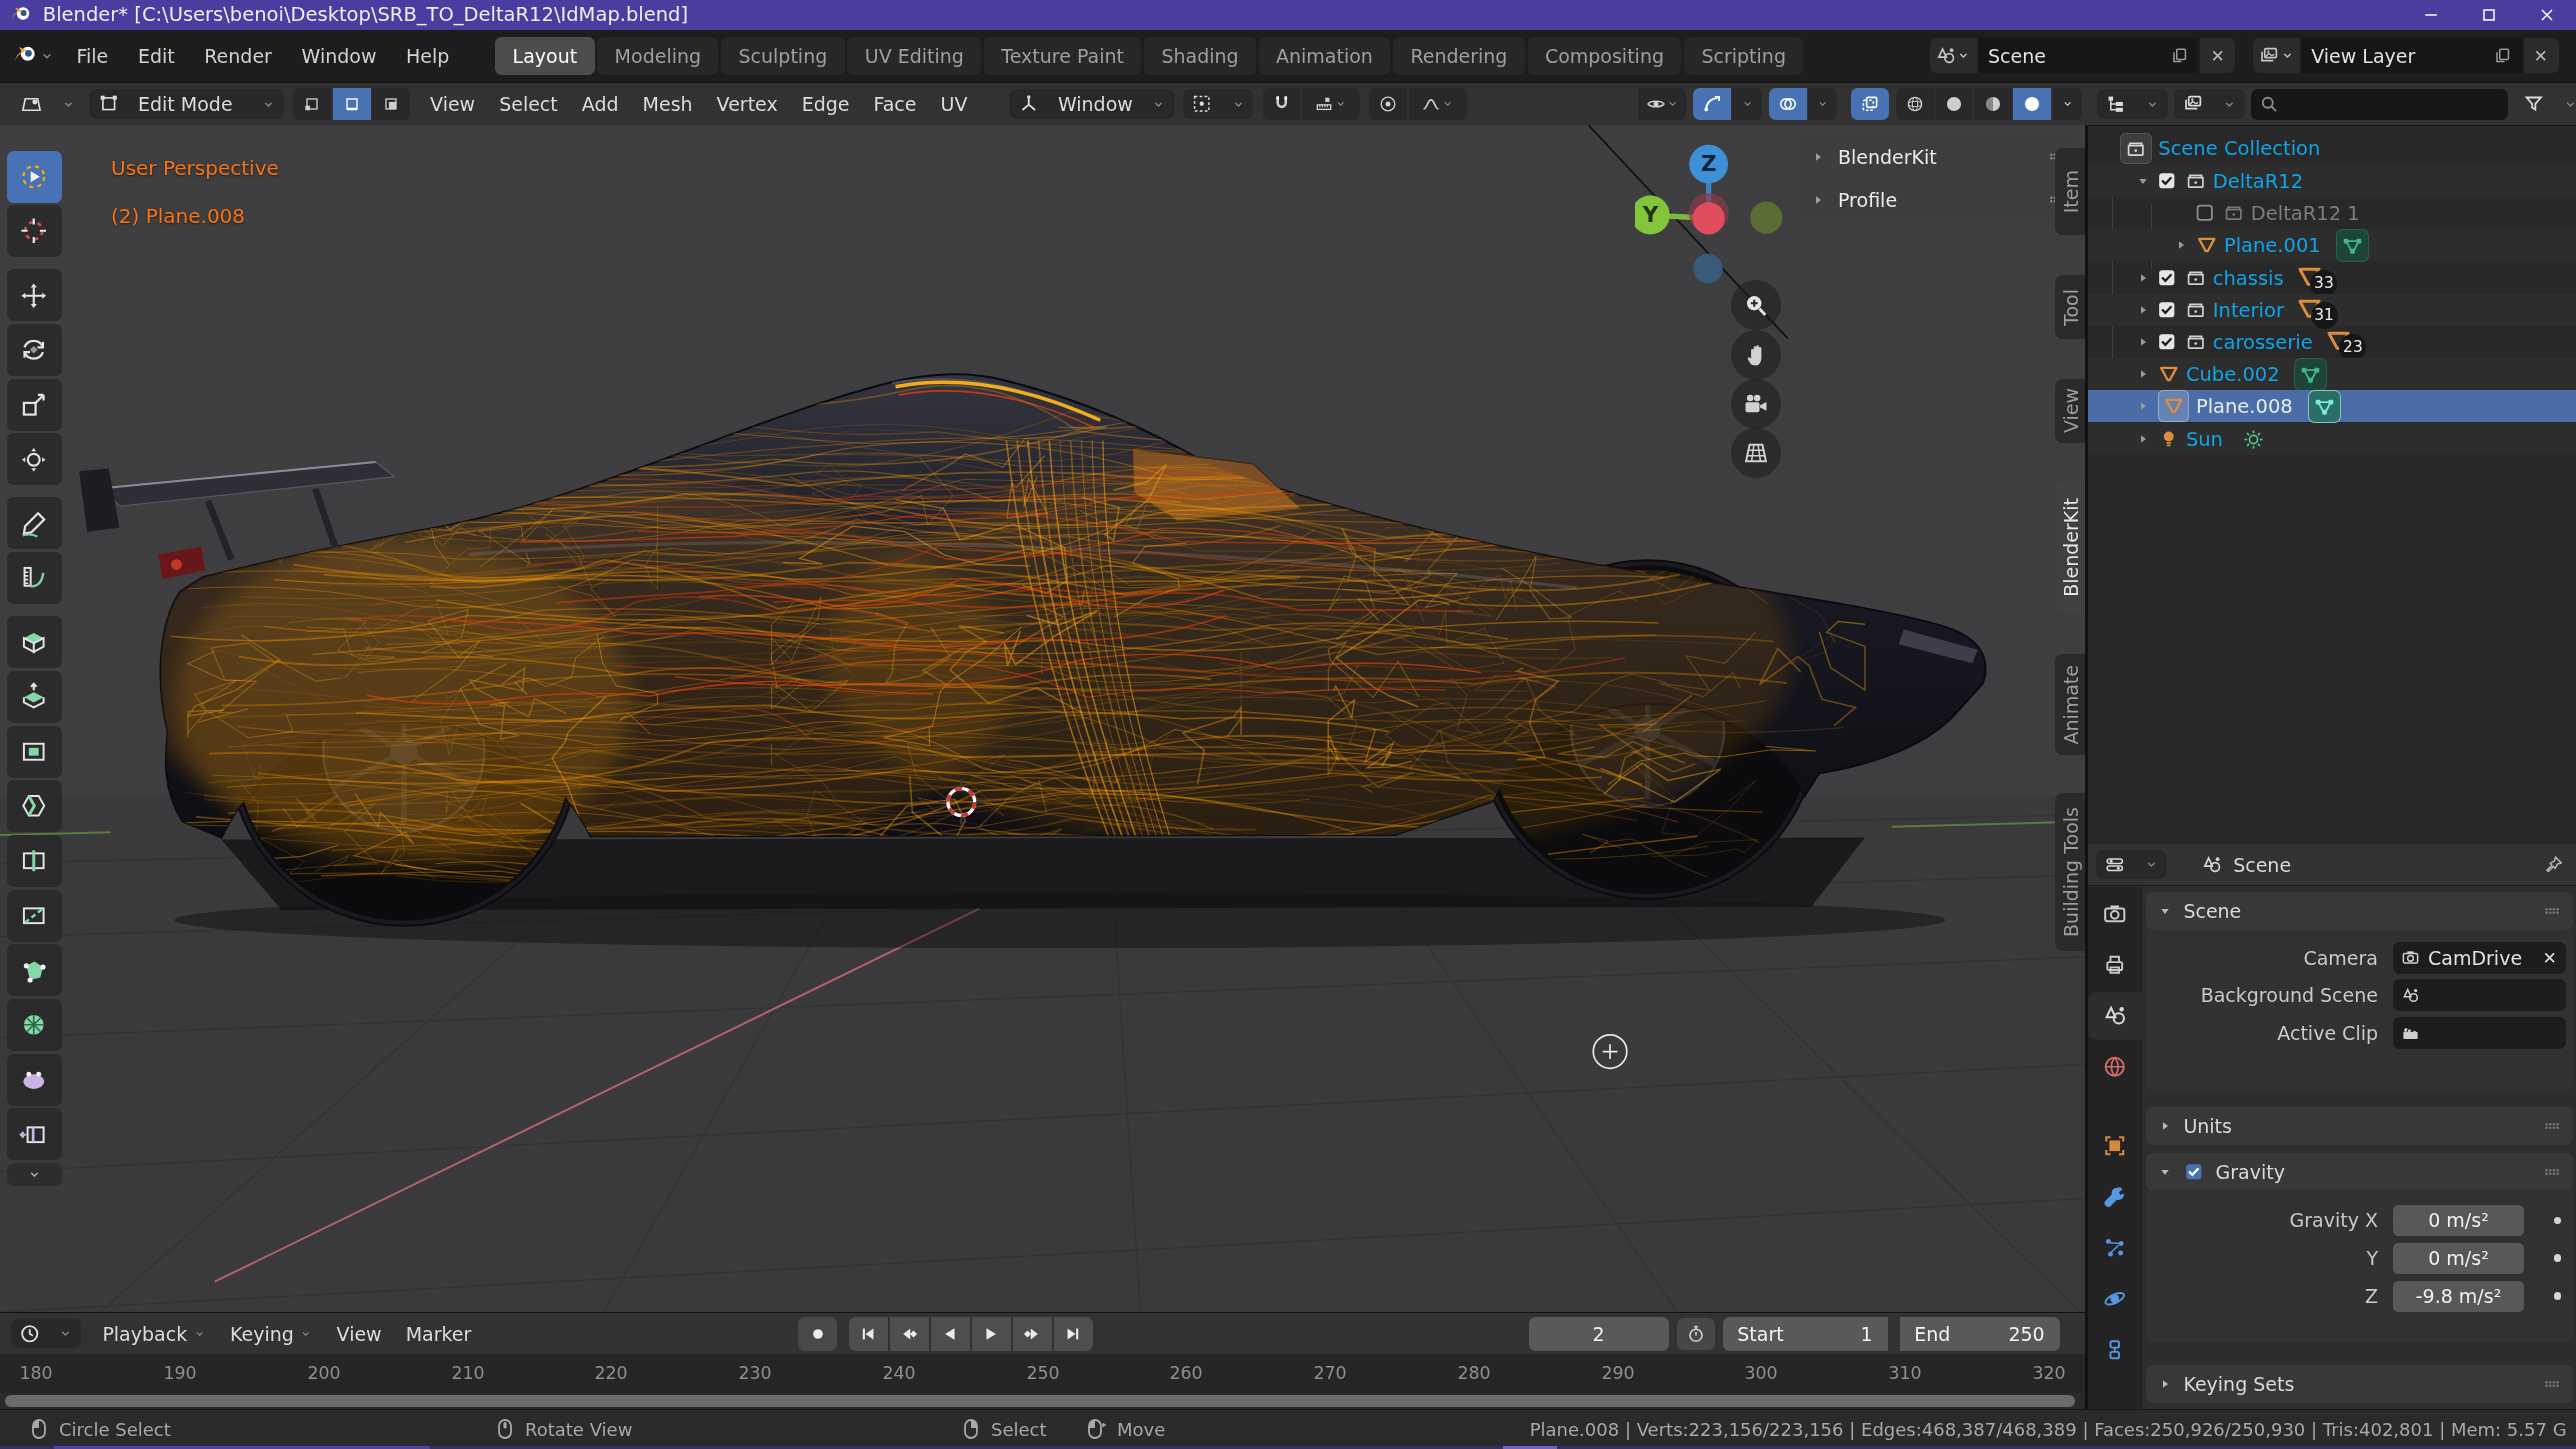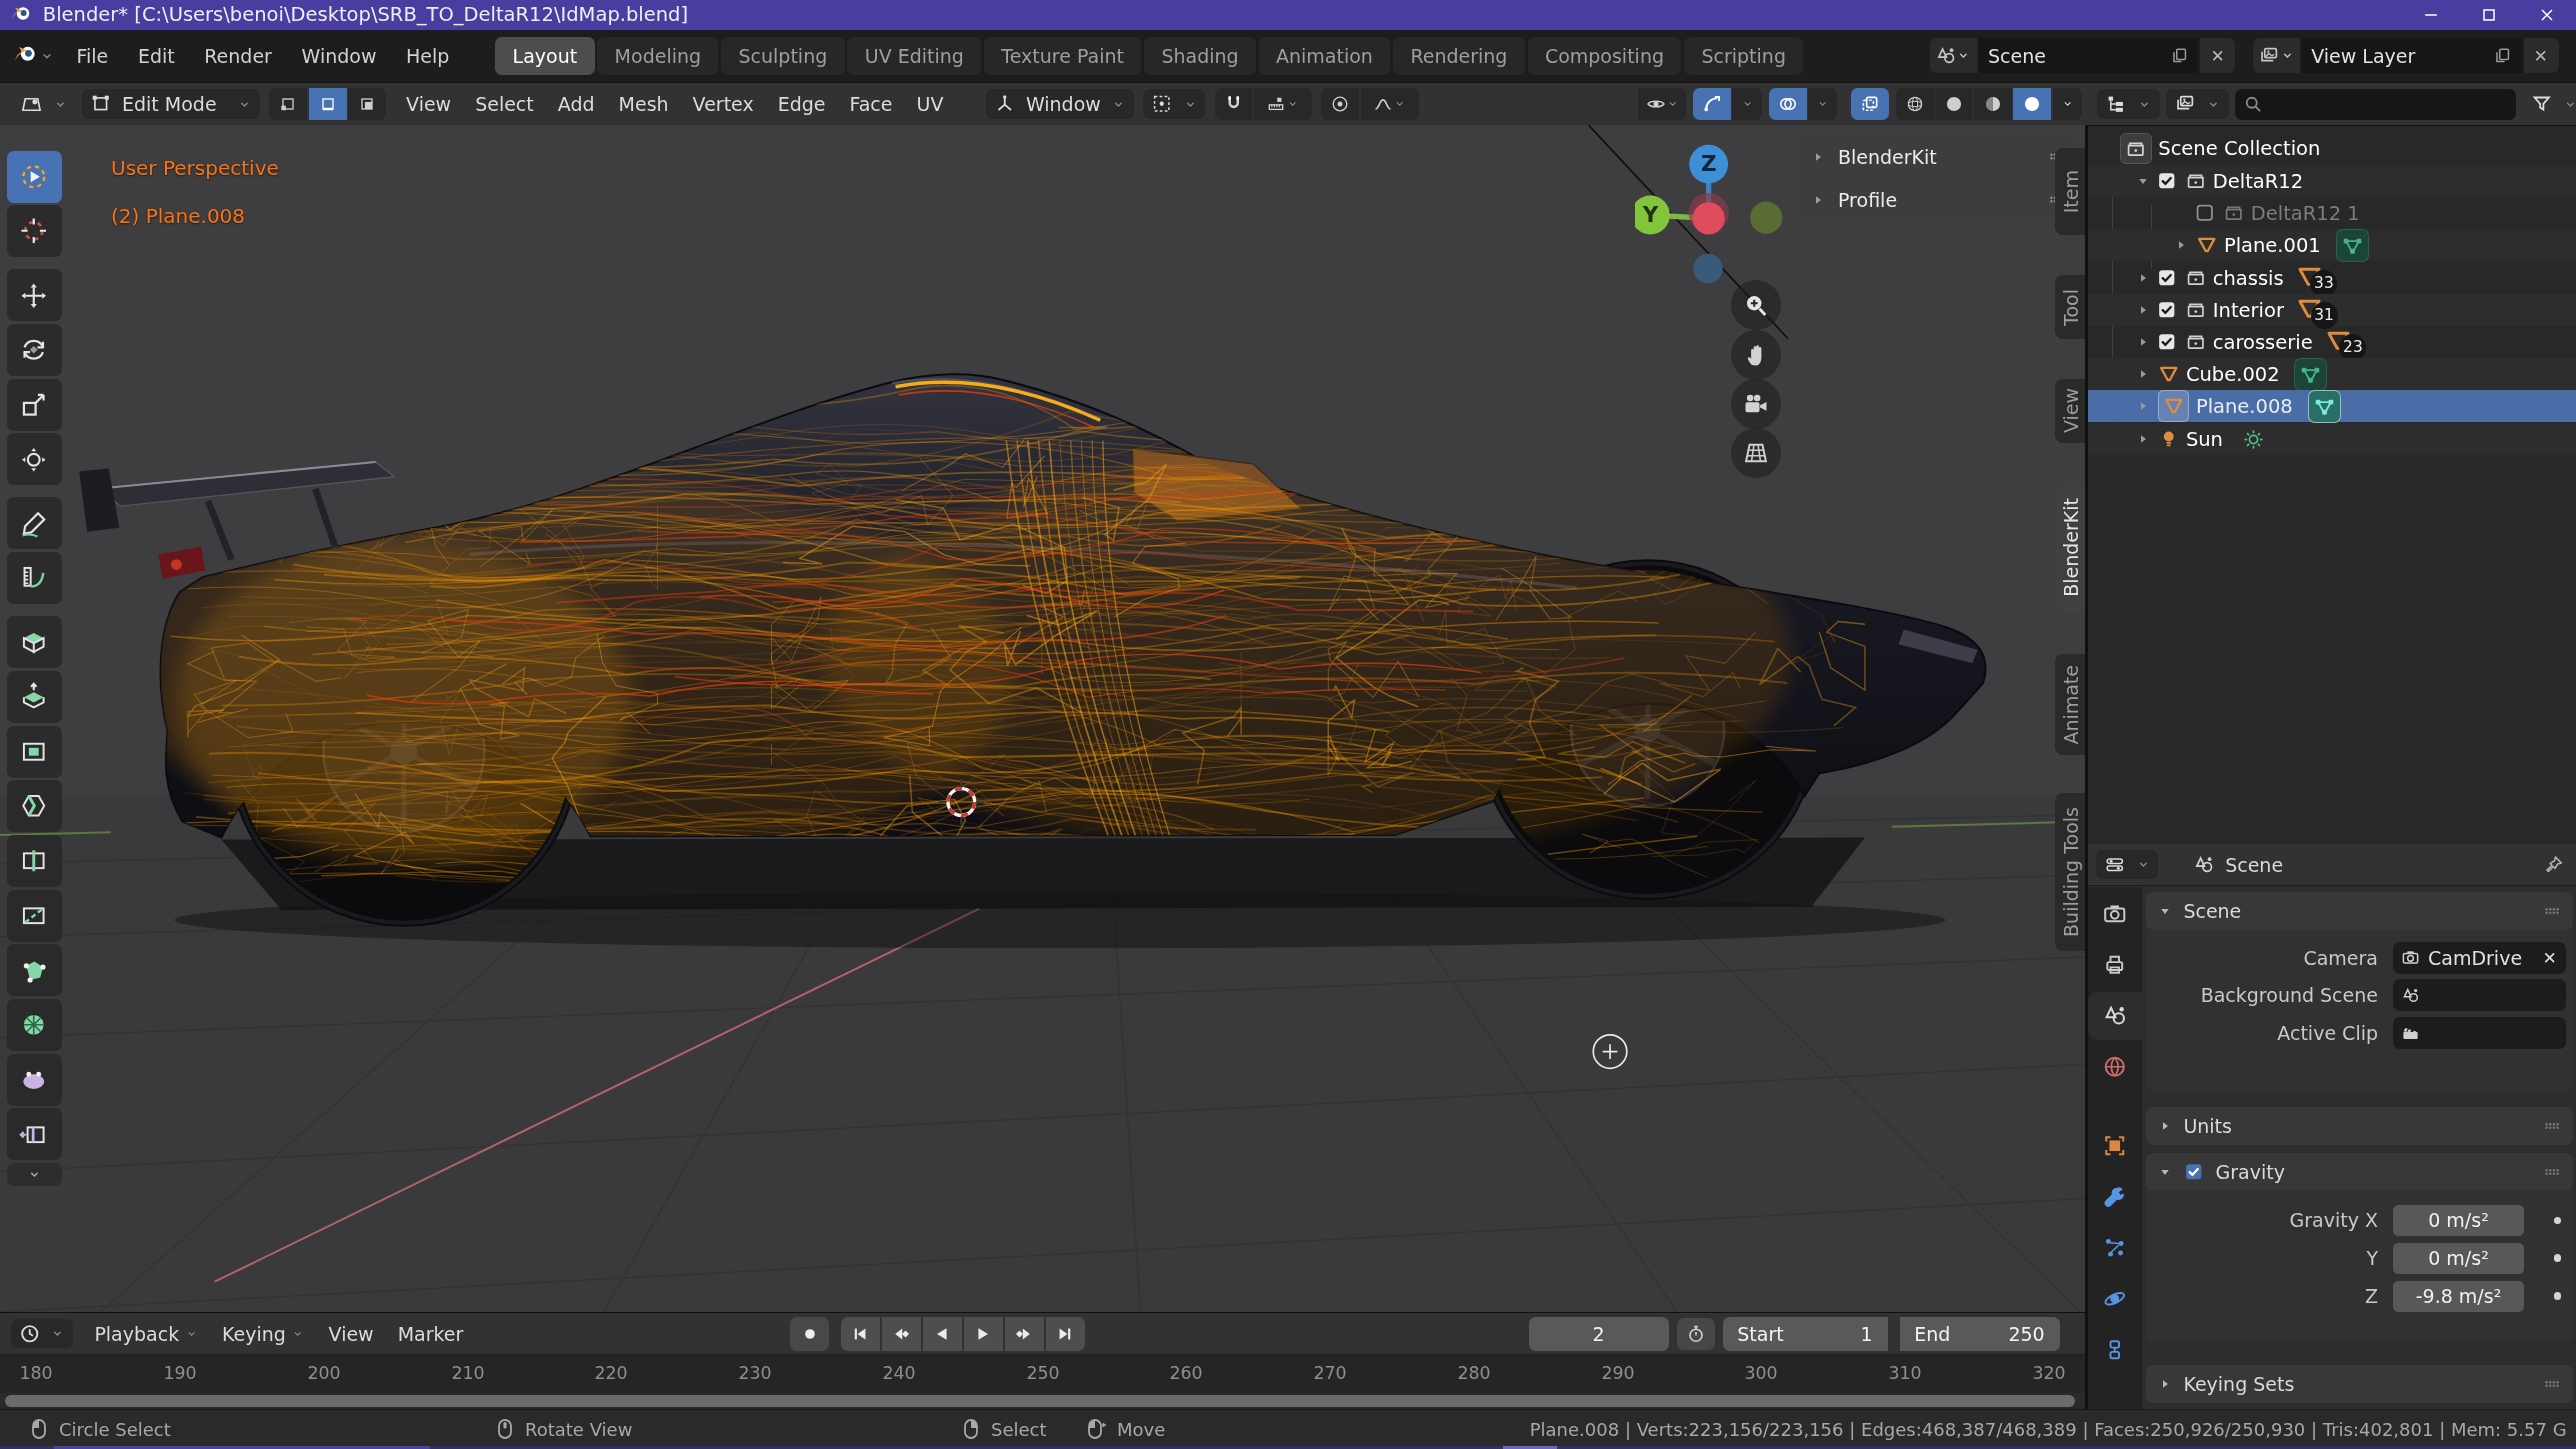--- a/index.html
+++ b/index.html
@@ -26,21 +26,21 @@
   .idwidget{display:flex;align-items:center;gap:2px;}
   .idwidget .ibtn{background:#2b2b2b;border-radius:6.7px 0 0 6.7px;height:35px;display:flex;align-items:center;padding:0 5.4px;color:#c5c5c5;}
   .idwidget .fld{background:#161616;height:35px;display:flex;align-items:center;padding:0 9.4px;min-width:201px;color:#e3e3e3;gap:9.4px;}
   .idwidget .xbtn{background:#2b2b2b;border-radius:0 6.7px 6.7px 0;height:35px;width:35px;display:flex;align-items:center;justify-content:center;color:#b9b9b9;}
 
   
   .edhdr{background:#323232;display:flex;align-items:center;border-bottom:1.3px solid #141414;}
   #vp-header{left:0;top:83px;width:2085px;height:42px;padding-left:12px;}
   #ol-header{left:2088px;top:83px;width:488px;height:42px;padding:0 9.4px;gap:6.7px;}
   .hmenu{padding:5.4px 12px;color:#dcdcdc;border-radius:5.4px;white-space:nowrap;}
-  .ddbtn{display:flex;align-items:center;gap:10px;background:#282828;border-radius:6.7px;padding:4px 8px;color:#dcdcdc;}
+  .ddbtn{display:flex;align-items:center;gap:18px;background:#282828;border-radius:6.7px;padding:4px 8px;color:#dcdcdc;}
   .tglbtn{display:flex;align-items:center;justify-content:center;background:#282828;border-radius:6.7px;width:38px;height:32px;color:#cfcfcf;}
   .tglbtn.blue{background:#4772b3;color:#fff;}
   .grp{display:flex;gap:1.3px;align-items:center;}
   .grp .tglbtn{border-radius:0;}
   .grp .tglbtn:first-child{border-radius:6.7px 0 0 6.7px;}
   .grp .tglbtn:last-child{border-radius:0 6.7px 6.7px 0;}
   .searchbox{flex:1;background:#161616;border-radius:6.7px;height:31px;display:flex;align-items:center;padding:0 8px;color:#8a8a8a;gap:6.7px;}
 
   
   #viewport{left:0;top:125px;width:2085px;height:1187px;background:#3e3e40;overflow:hidden;}
@@ -54,21 +54,21 @@
   .sbtab{position:absolute;left:2055px;width:31px;background:#2a2a2a;border-radius:8px 0 0 8px;color:#9d9d9d;
          display:flex;align-items:center;justify-content:center;}
   .sbtab.active{background:#404040;color:#e4e4e4;}
   .sbtab span{writing-mode:vertical-rl;transform:rotate(180deg);font-size:19px;white-space:nowrap;}
 
   
   #outliner{left:2088px;top:126px;width:488px;height:718px;background:#282828;overflow:hidden;}
   .olrow{position:absolute;left:0;width:488px;height:32px;display:flex;align-items:center;}
   .olrow.alt{background:#2d2d2d;}
   .olrow.selected{background:#4a6da8;}
-  .olrow .lbl{color:#ffffff;margin-left:6.7px;white-space:nowrap;font-size:19.5px;}
+  .olrow .lbl{color:#0ea5e9;margin-left:6.7px;white-space:nowrap;font-size:19.5px;}
   .olrow .lbl.dim{color:#7d7d7d;}
   .databox{width:31px;height:31px;border-radius:6.7px;display:flex;align-items:center;justify-content:center;margin-left:14.8px;}
   .cnt{position:relative;margin-left:12px;width:35px;height:29.5px;}
   .cnt .badge{position:absolute;right:-6.7px;bottom:-4px;background:#161616;color:#f0f0f0;font-size:15.4px;border-radius:50%;
               width:27px;height:27px;display:flex;align-items:center;justify-content:center;}
   .treeline{position:absolute;background:#4d4d4d;opacity:.6;}
 
   
   #props{left:2088px;top:844px;width:488px;height:565px;background:#2d2d2d;overflow:hidden;}
   #props-hdr{position:absolute;left:0;top:0;width:488px;height:42px;background:#323232;border-bottom:1.3px solid #1b1b1b;display:flex;align-items:center;gap:10.7px;padding-left:8px;box-sizing:border-box;}

